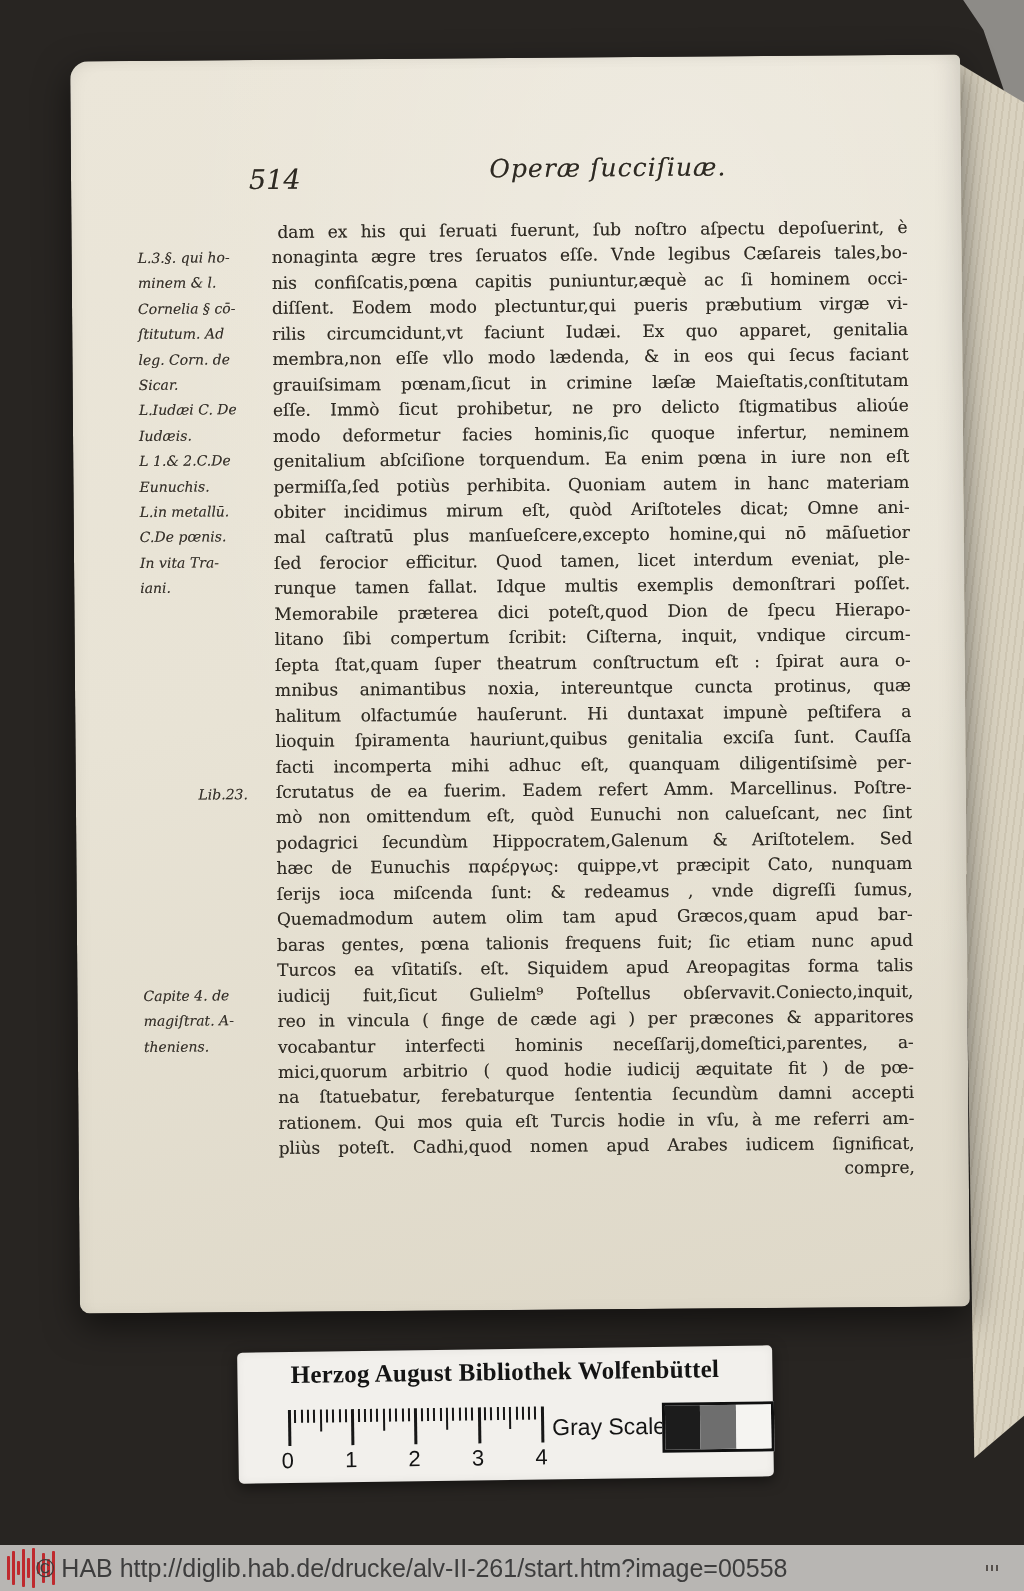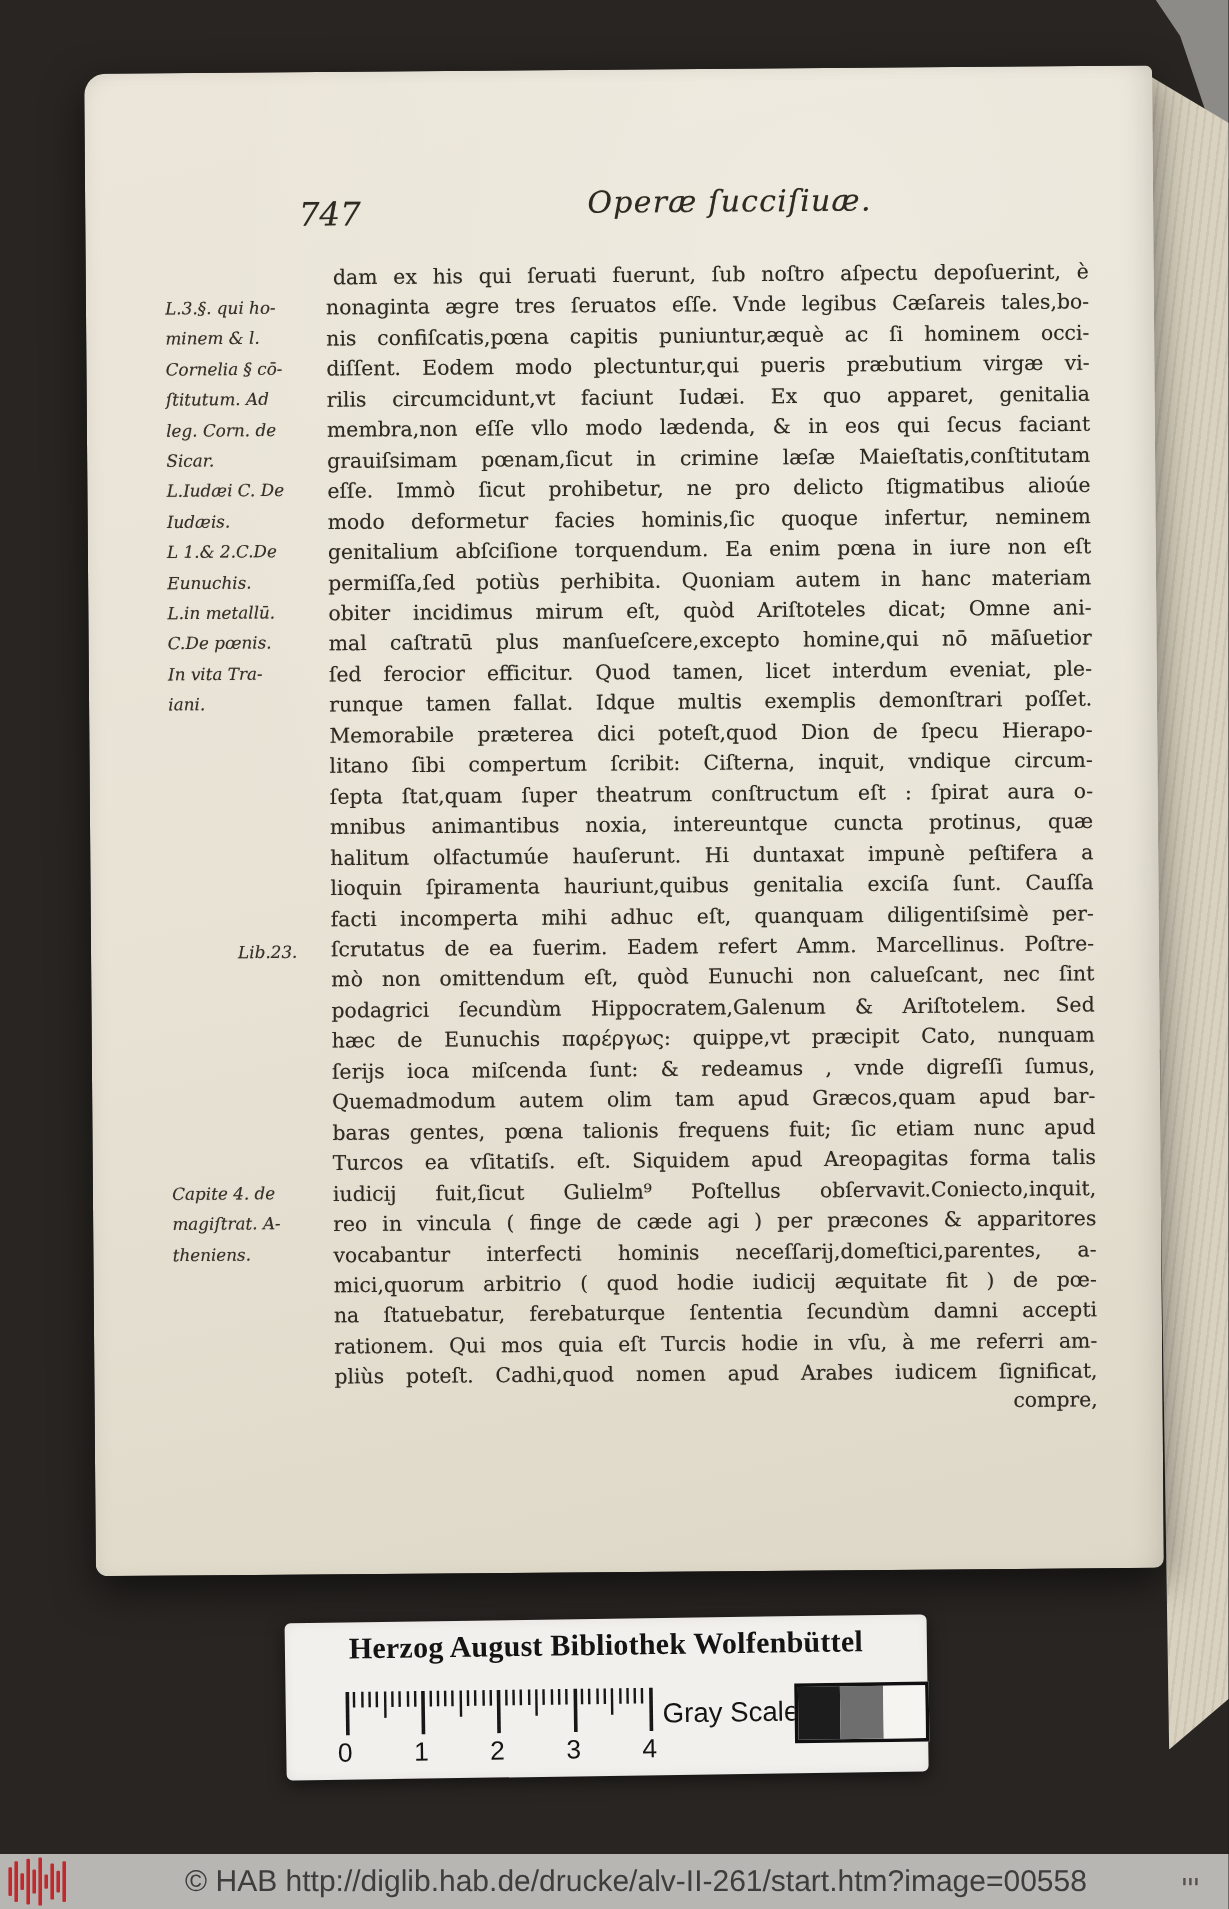--- a/index.html
+++ b/index.html
@@ -69,38 +69,38 @@
   .patches{position:absolute;left:424px;top:56px;display:flex;border:3px solid #101010;
     width:106px;height:44px;background:#fff;}
   .patch{flex:1 1 0;}
 
   
   .footer-strip{position:absolute;left:0;top:1545px;width:1024px;height:46px;
     background:var(--strip,#b8b6b3);}
   .barcode{position:absolute;left:7px;top:0;height:46px;display:flex;align-items:center;gap:2px;}
   .barcode div{width:3px;background:var(--barcode-red,#bf2a2e);border-radius:1px;}
   .copyright{position:absolute;left:0;top:0;width:1024px;height:46px;line-height:46px;
-    text-align:center;padding-left:36px;box-sizing:border-box;
+    text-align:left;padding-left:36px;box-sizing:border-box;
     font-family:"Liberation Sans",sans-serif;font-size:25px;color:var(--strip-ink,#3d3d3d);}
   .frame-mark{position:absolute;left:986px;top:20px;display:flex;gap:3px;}
   .frame-mark i{display:block;width:2px;height:6px;background:#55504c;}
 </style>
 </head>
 <body>
 
 <div class="scene">
   <div class="gray-corner"></div>
   <div class="fore-edge">
     <div class="edge-smudge s1"></div>
     <div class="edge-smudge s2"></div>
   </div>
 
   <div class="page">
     <div class="running-title">Operæ ſucciſiuæ.</div>
-    <div class="page-number">747</div>
+    <div class="page-number">514</div>
 
     <div class="margin-col">
       <div class="margin-group g1">
           <div class="margin-line">L.3.§. qui ho-</div>
           <div class="margin-line">minem &amp; l.</div>
           <div class="margin-line">Cornelia § cō-</div>
           <div class="margin-line">ſtitutum. Ad</div>
           <div class="margin-line">leg. Corn. de</div>
           <div class="margin-line">Sicar.</div>
           <div class="margin-line">L.Iudæi C. De</div>

